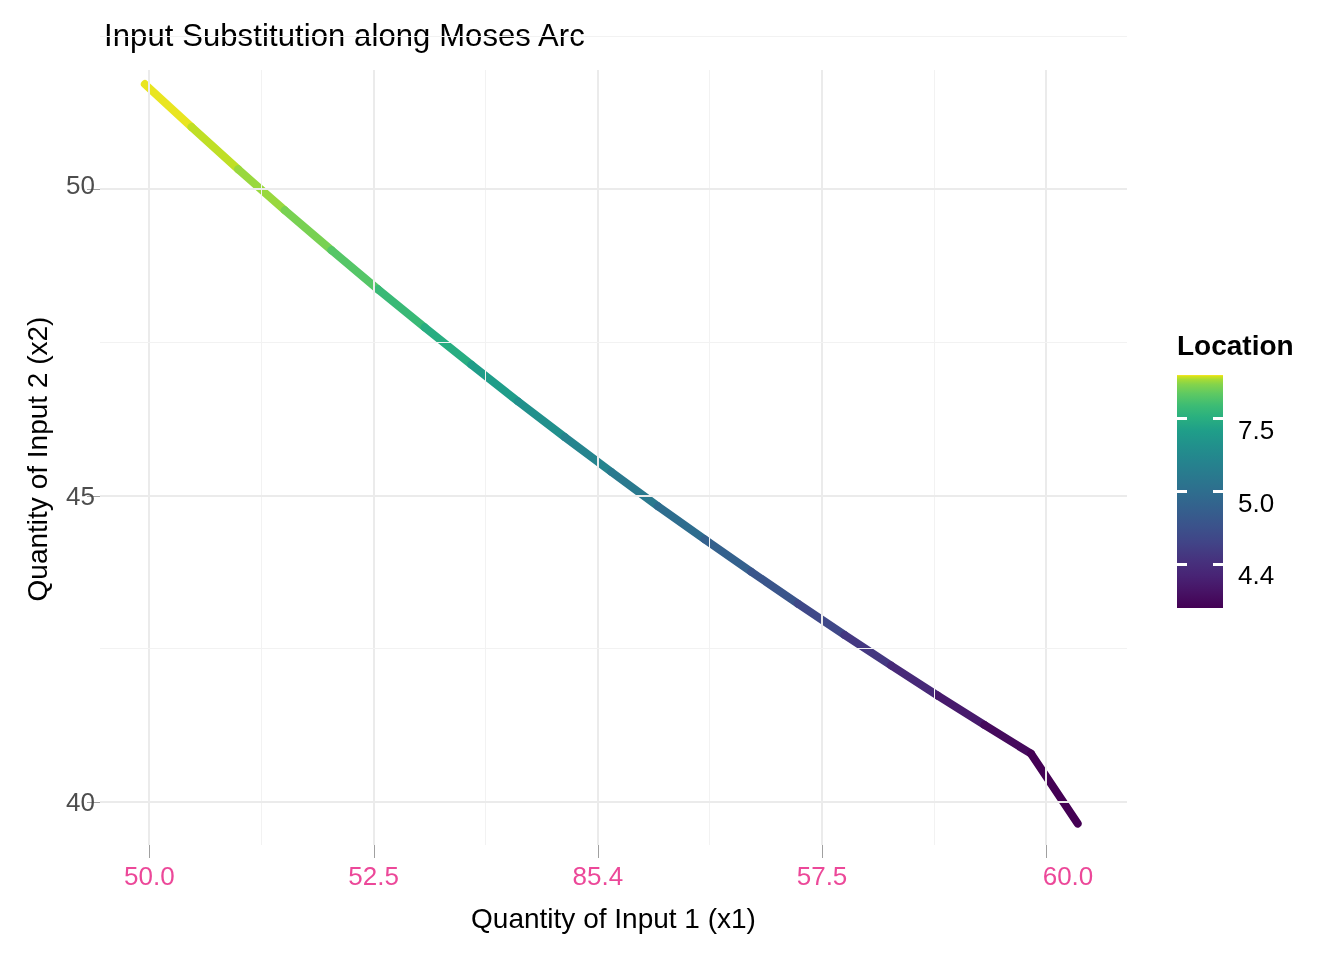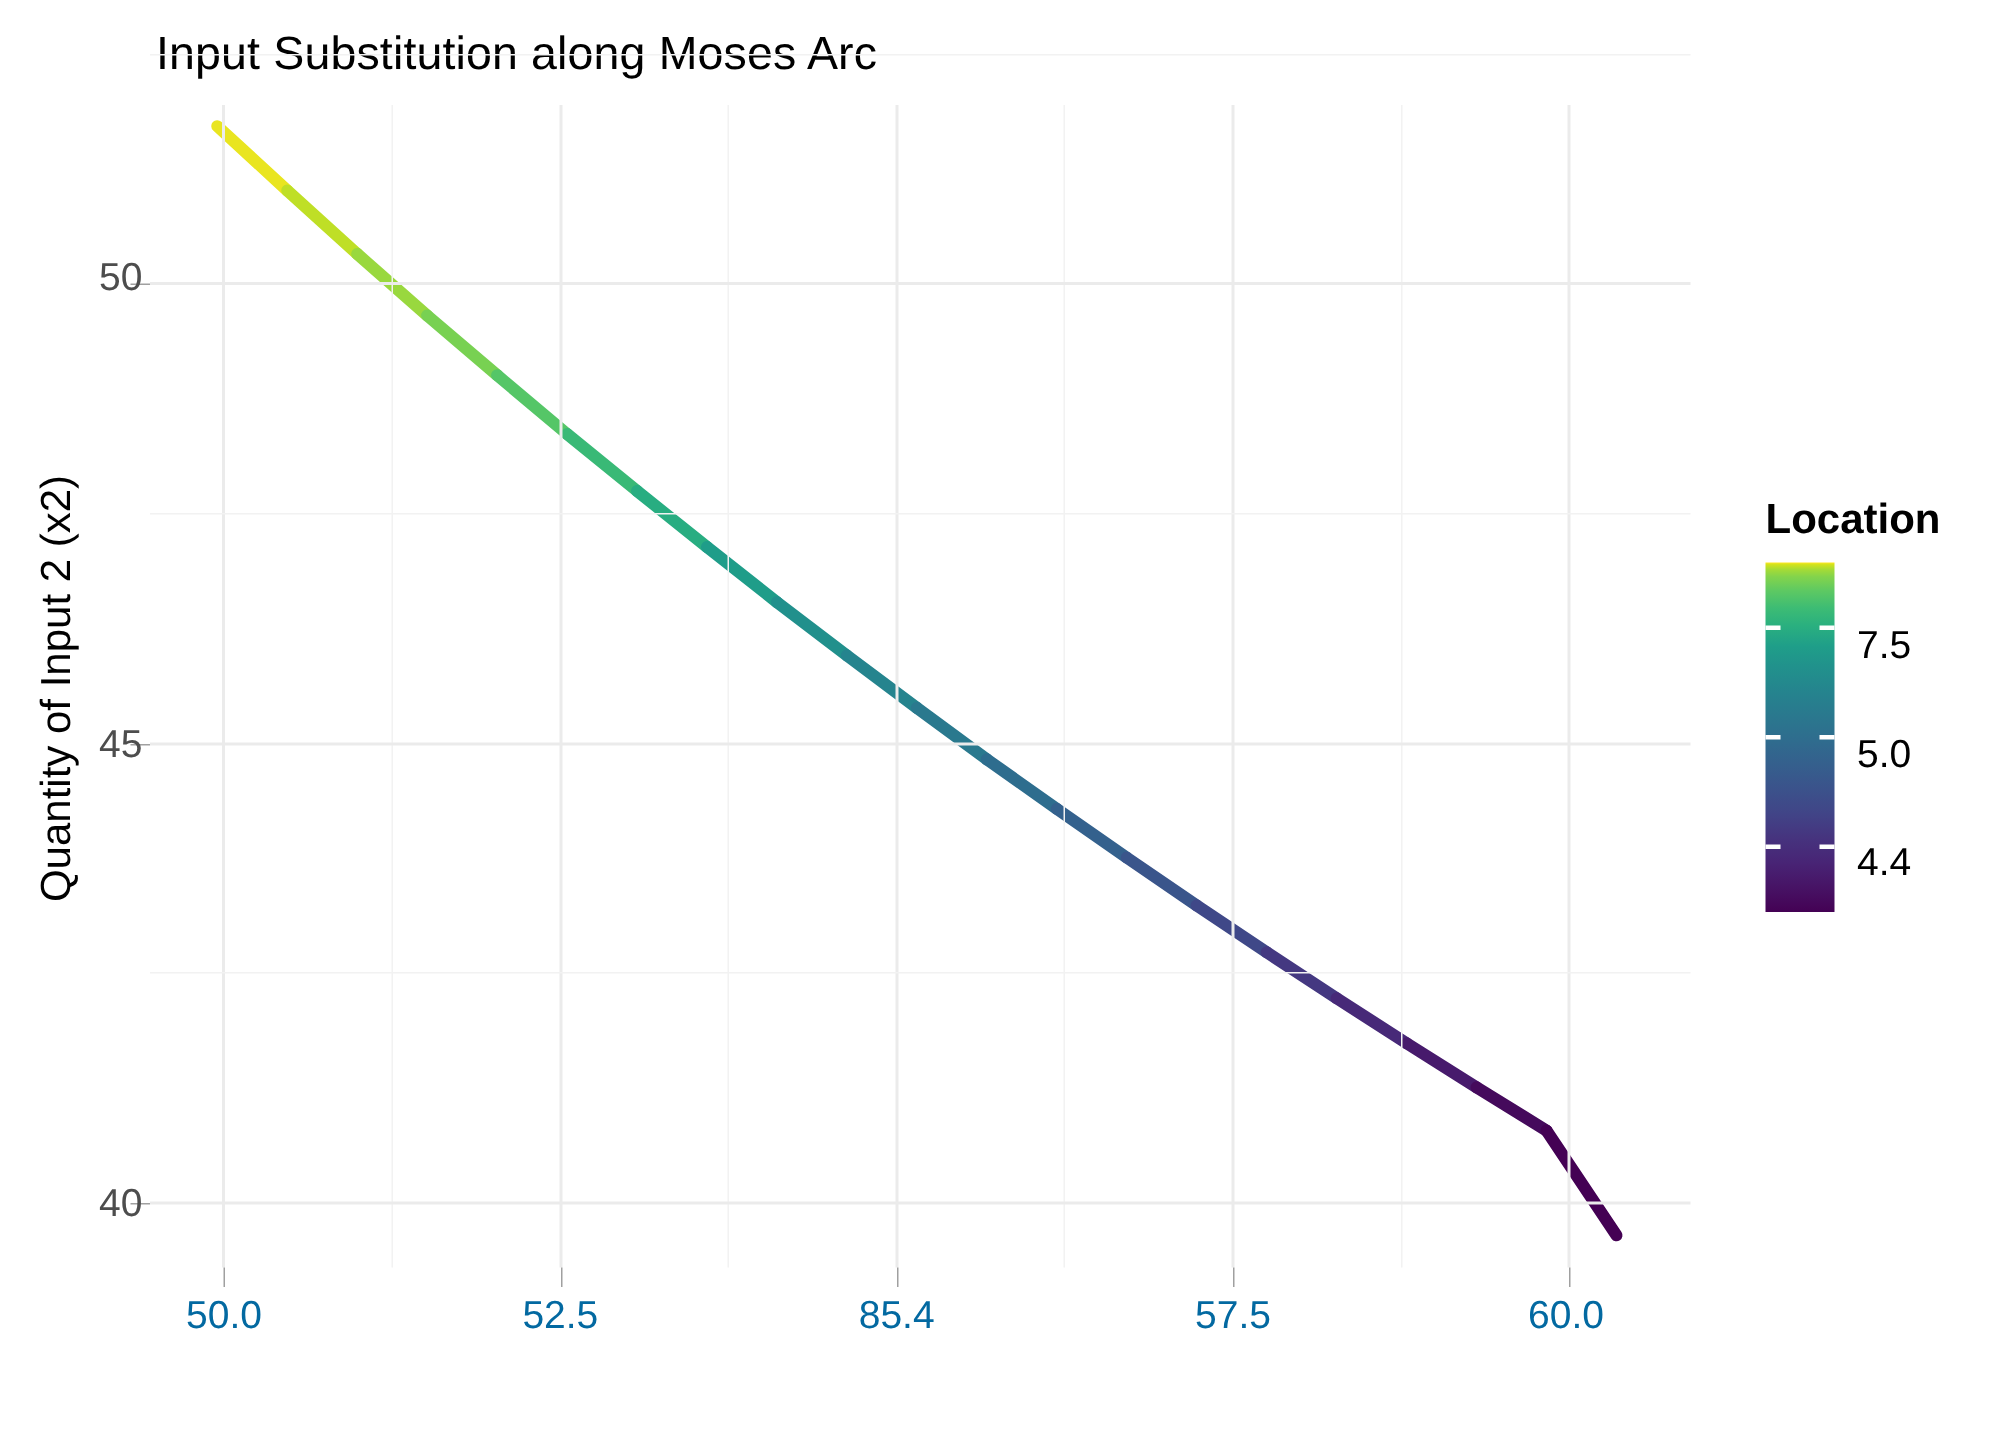--- a/index.html
+++ b/index.html
@@ -64,21 +64,21 @@
     position: absolute;
     width: 1px;
     height: 13px;
     background: #a0a0a0;
     top: 845px;
   }
   .xticklabel {
     position: absolute;
     top: 861px;
     font-size: 26px;
-    color: #0369a1;
+    color: #ec4899;
     transform: translateX(-50%);
     white-space: nowrap;
   }
   .ytick {
     position: absolute;
     height: 1px;
     width: 13px;
     background: #a0a0a0;
     left: 87px;
   }
@@ -224,29 +224,30 @@
   <div id="ticks-layer">
       <div class="xtick" style="left: 149.332px;"></div>
       <div class="xticklabel" style="left: 149.332px;">50.0</div>
       <div class="xtick" style="left: 373.568px;"></div>
       <div class="xticklabel" style="left: 373.568px;">52.5</div>
       <div class="xtick" style="left: 597.803px;"></div>
       <div class="xticklabel" style="left: 597.803px;">85.4</div>
       <div class="xtick" style="left: 822.039px;"></div>
       <div class="xticklabel" style="left: 822.039px;">57.5</div>
       <div class="xtick" style="left: 1046.28px;"></div>
-      <div class="xticklabel" style="left: 1044px;">60.0</div>
+      <div class="xticklabel" style="left: 1068px;">60.0</div>
       <div class="ytick" style="top: 802.115px;"></div>
       <div class="yticklabel" style="top: 802.115px;">40</div>
       <div class="ytick" style="top: 495.791px;"></div>
       <div class="yticklabel" style="top: 495.791px;">45</div>
       <div class="ytick" style="top: 189.466px;"></div>
       <div class="yticklabel" style="top: 185px;">50</div>
     </div>
 
+  <div class="xaxis-title">Quantity of Input 1 (x1)</div>
   <div class="yaxis-title">Quantity of Input 2 (x2)</div>
 
   <div class="legend">
     <div class="legend-title">Location</div>
     <div class="colorbar"></div>
     <div id="cb-ticks">
         <div class="cb-tick-l" style="top: 232.812px;"></div>
         <div class="cb-tick-r" style="top: 232.812px;"></div>
         <div class="cb-label" style="top: 234.312px;">4.4</div>
         <div class="cb-tick-l" style="top: 160px;"></div>

